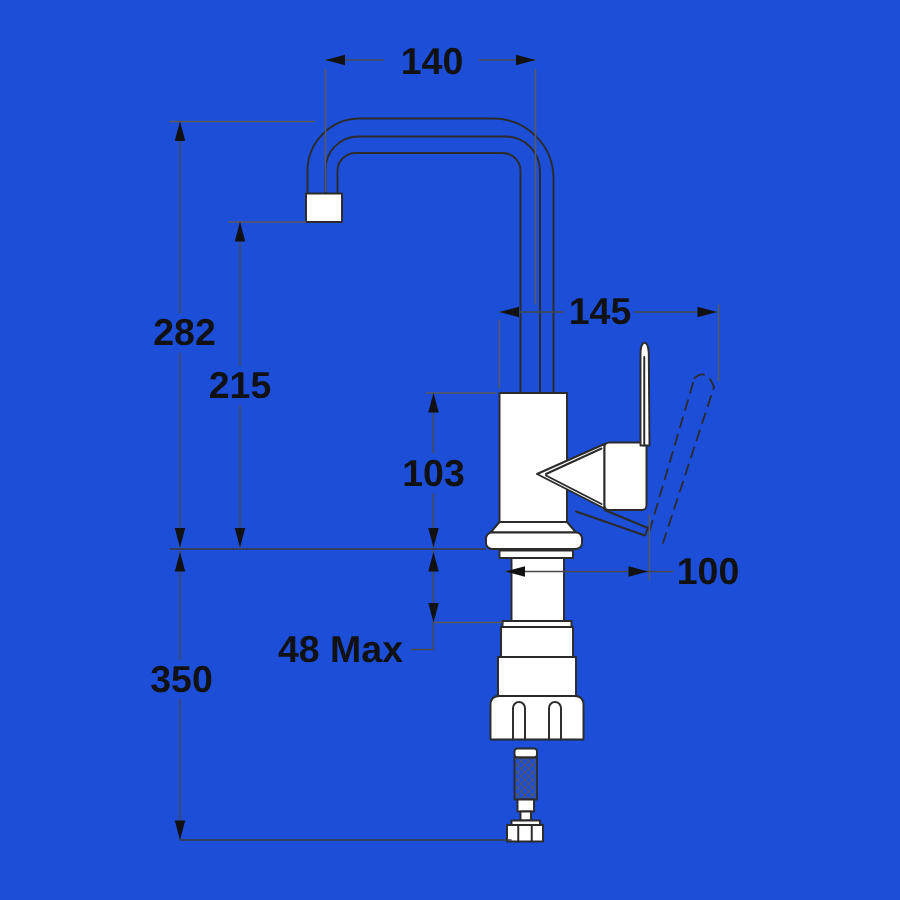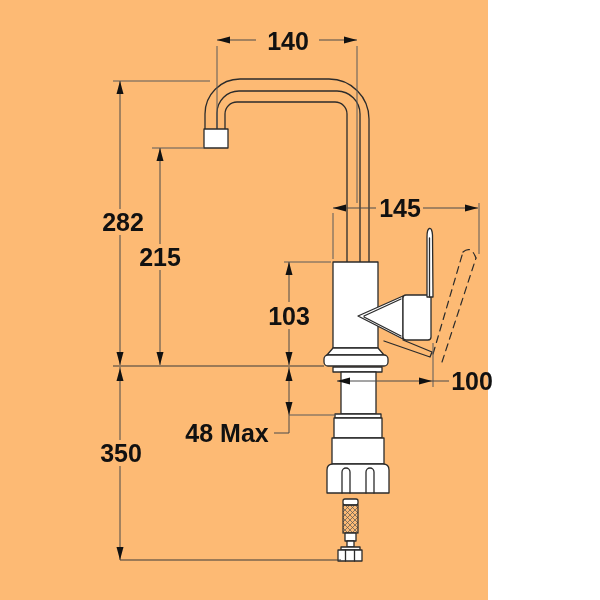--- a/index.html
+++ b/index.html
@@ -2,23 +2,23 @@
 <html><head>
 <meta charset="utf-8">
 <style>
   html, body {
     margin: 0;
     padding: 0;
     background: #ffffff;
   }
   .stage {
     position: relative;
-    width: 488px;
+    width: 600px;
     height: 600px;
-    background: #fdba74;
+    background: #1d4ed8;
     font-family: "Liberation Sans", sans-serif;
   }
   svg { display: block; }
   .outline {
     fill: none;
     stroke: #2b2b2b;
     stroke-width: 1.3;
     stroke-linejoin: round;
     stroke-linecap: round;
   }

